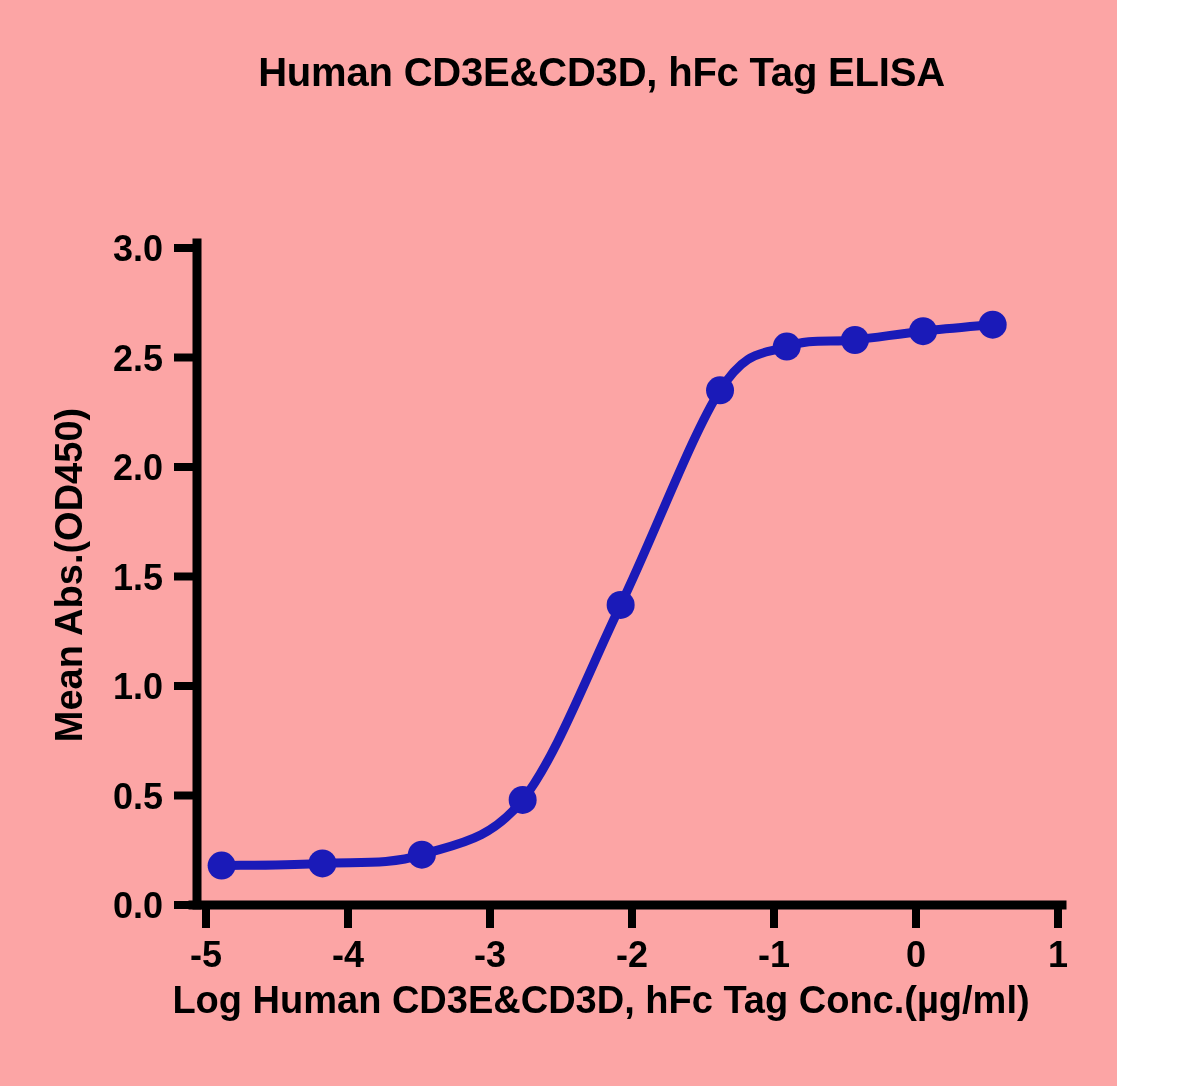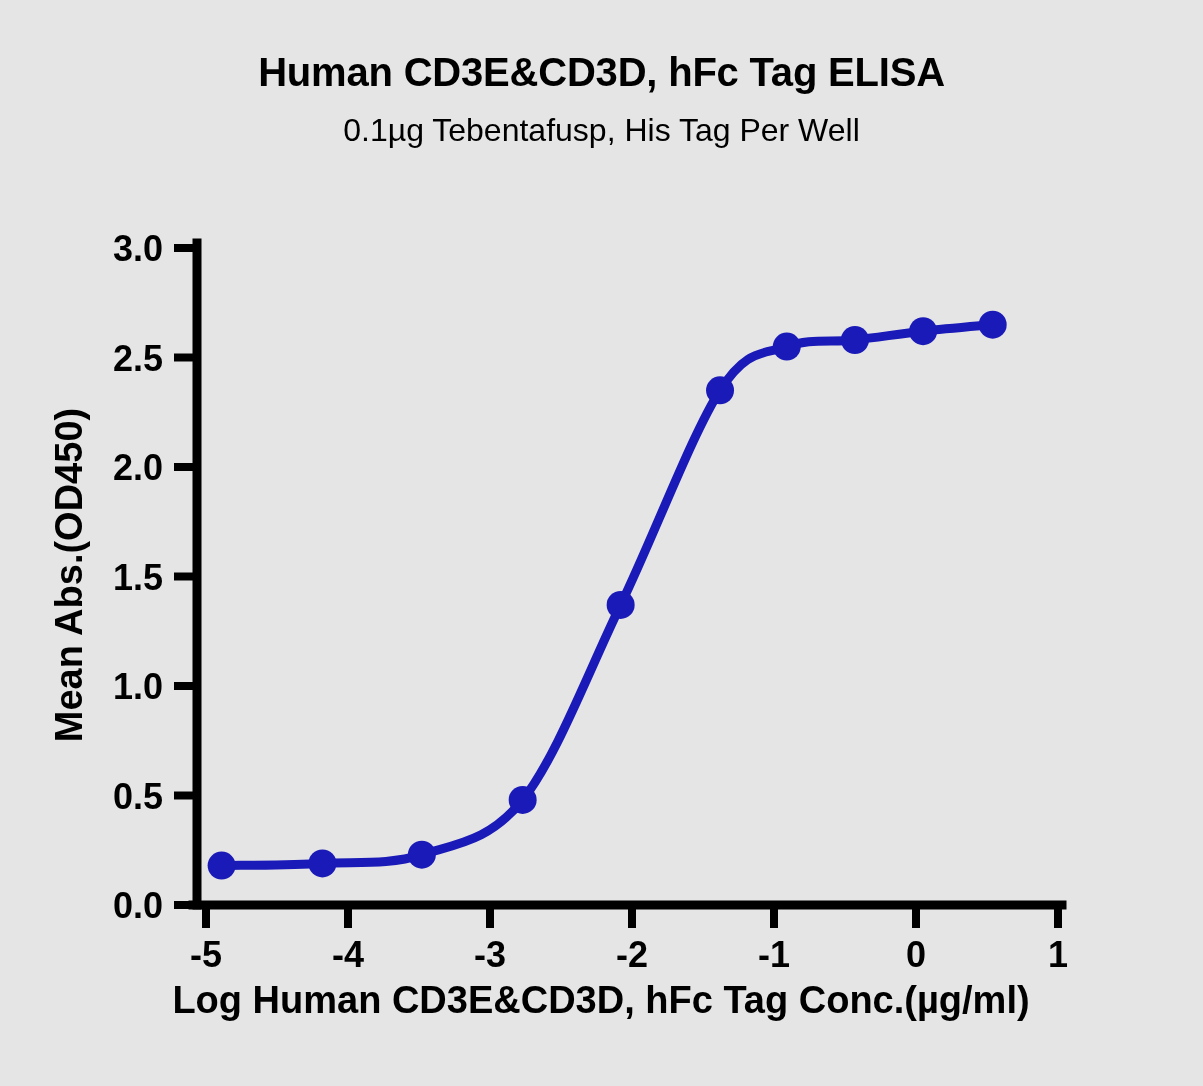--- a/index.html
+++ b/index.html
@@ -8,23 +8,23 @@
     background: #ffffff;
   }
   body {
     width: 1203px;
     height: 1086px;
     font-family: "Liberation Sans", sans-serif;
     overflow: hidden;
   }
   #figure {
     position: relative;
-    width: 1203px;
+    width: 1117px;
     height: 1086px;
-    background: #e5e5e5;
+    background: #fca5a5;
   }
   #chart-title {
     position: absolute;
     left: 0;
     top: 50px;
     width: 1203px;
     text-align: center;
     font-size: 40px;
     font-weight: bold;
     color: #000000;
@@ -60,21 +60,20 @@
     fill: #000000;
   }
 </style>
 </head>
 <body>
 
 <div id="figure">
 
   <div id="chart-title">Human CD3E&amp;CD3D, hFc Tag ELISA</div>
 
-  <div id="chart-subtitle">0.1µg Tebentafusp, His Tag Per Well</div>
 
   <svg id="plot-svg" width="1203" height="1086">
     <g id="y-tick-labels">
         <text class="tick-label" x="163" y="918" text-anchor="end">0.0</text>
         <text class="tick-label" x="163" y="808.5" text-anchor="end">0.5</text>
         <text class="tick-label" x="163" y="699" text-anchor="end">1.0</text>
         <text class="tick-label" x="163" y="589.5" text-anchor="end">1.5</text>
         <text class="tick-label" x="163" y="480" text-anchor="end">2.0</text>
         <text class="tick-label" x="163" y="370.5" text-anchor="end">2.5</text>
         <text class="tick-label" x="163" y="261" text-anchor="end">3.0</text>

